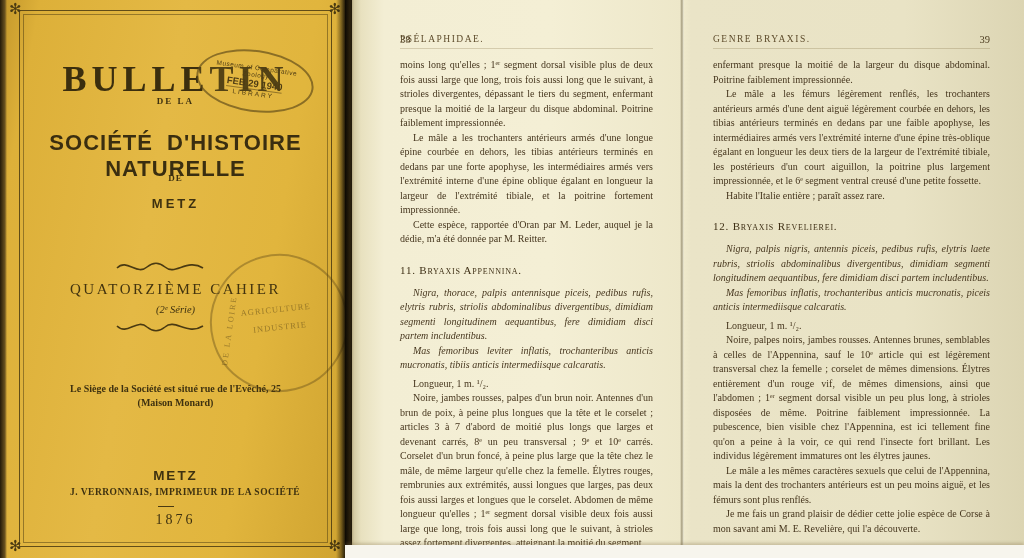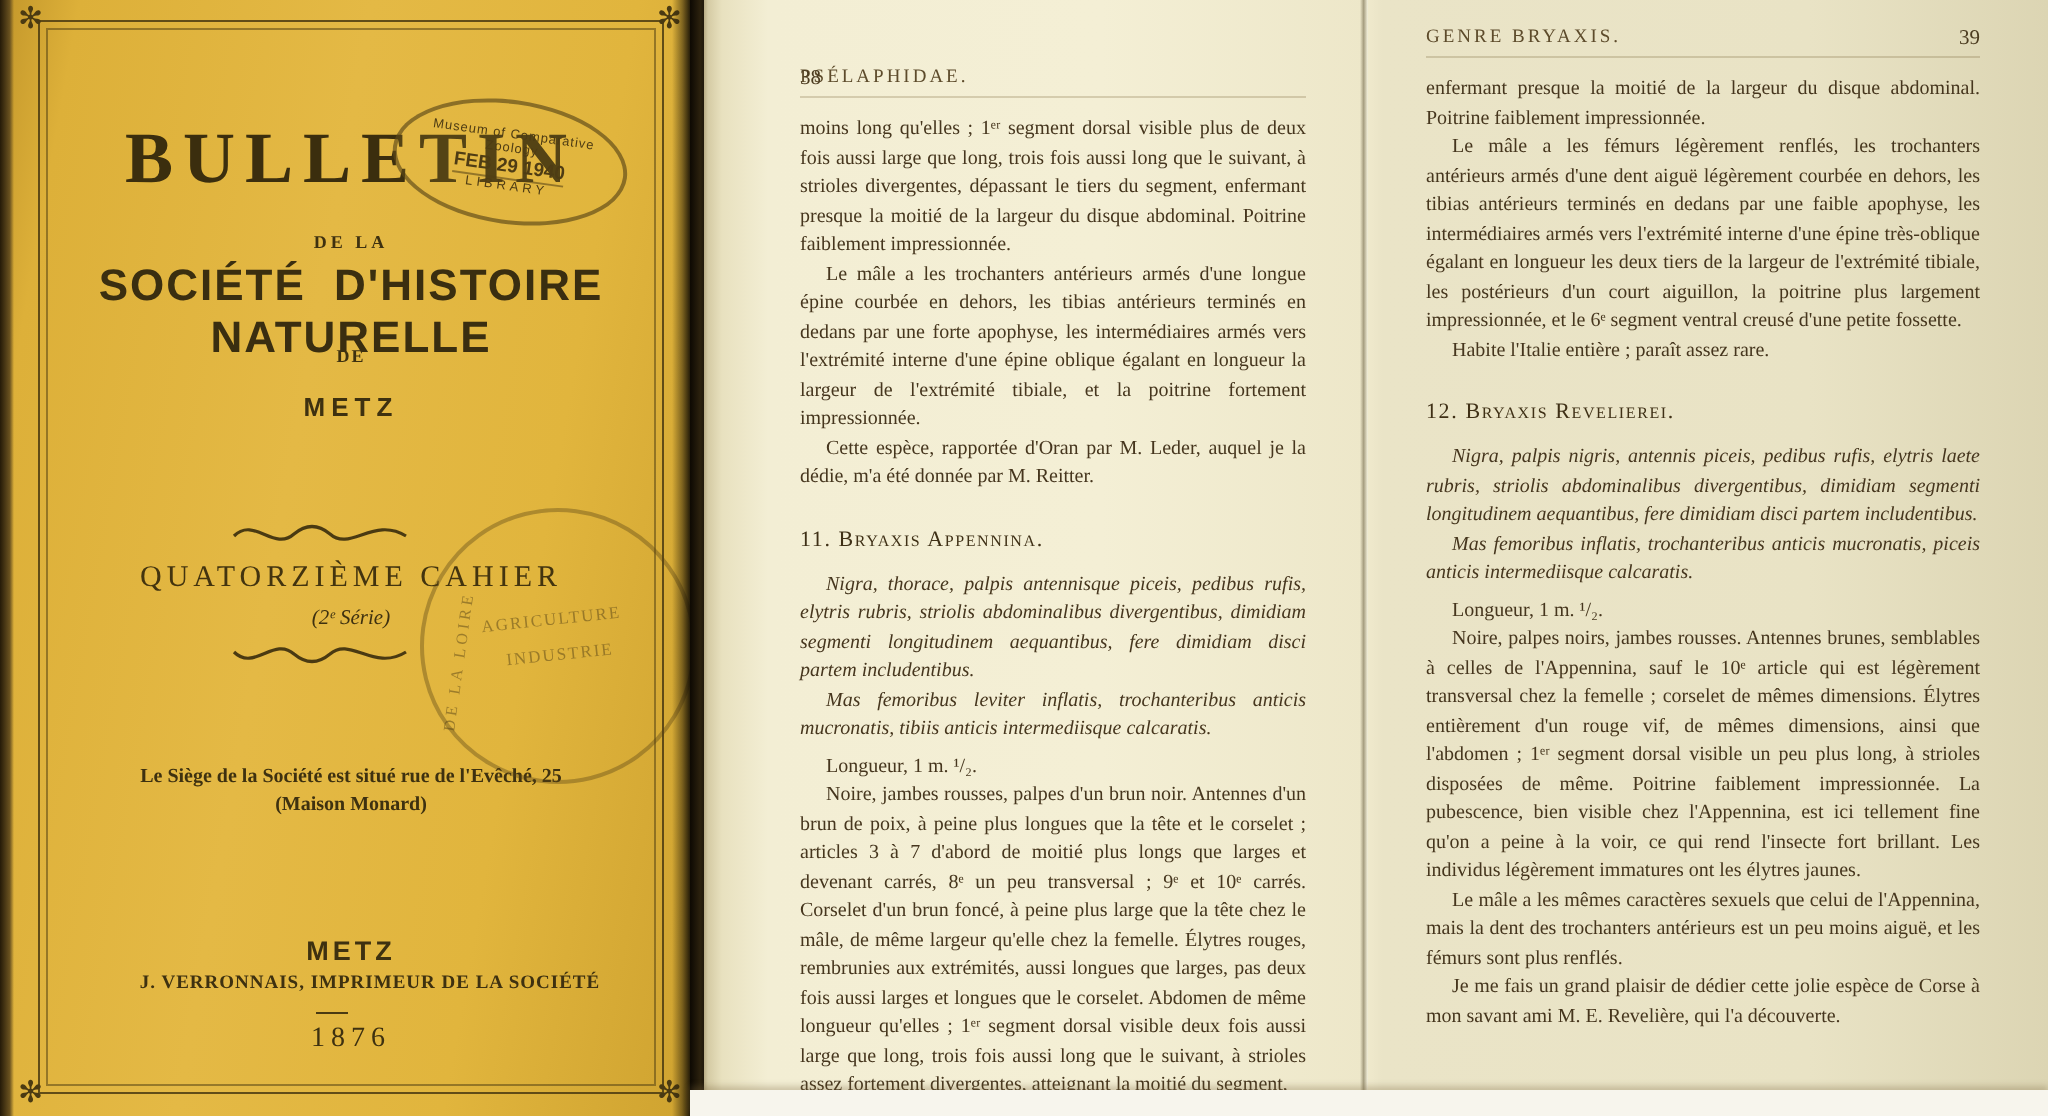--- a/index.html
+++ b/index.html
@@ -12,21 +12,21 @@
   .cover-edge{position:absolute;left:0;top:0;width:7px;height:100%;
     background:linear-gradient(90deg,#241a08 0%,#6b5320 70%,rgba(107,83,32,0) 100%);}
   .cover-frame{position:absolute;left:19px;top:10px;right:13px;bottom:11px;
     border:1.5px solid rgba(74,58,16,.85);}
   .cover-frame::after{content:"";position:absolute;inset:3px;border:1px solid rgba(74,58,16,.5);}
   .orn{position:absolute;color:#4a3a12;font-family:"DejaVu Sans",sans-serif;font-size:15px;line-height:1;z-index:3;}
   .orn.tl{left:9px;top:2px;}  .orn.tr{right:4px;top:2px;}
   .orn.bl{left:9px;bottom:4px;} .orn.br{right:4px;bottom:4px;}
   .cov-line{position:absolute;left:19px;right:13px;text-align:center;color:#3e3110;z-index:2;}
   .cov-title{top:58px;font-size:36px;font-weight:bold;letter-spacing:5px;color:#3b2e0e;}
-  .cov-dela{top:116px;font-size:9px;letter-spacing:2px;font-weight:bold;}
+  .cov-dela{top:96px;font-size:9px;letter-spacing:2px;font-weight:bold;}
   .cov-society{top:130px;font-size:22px;font-weight:bold;font-family:"Liberation Sans","DejaVu Sans",sans-serif;
     letter-spacing:1px;word-spacing:7px;color:#3a2e10;}
   .cov-de{top:173px;font-size:9px;letter-spacing:1px;font-weight:bold;}
   .cov-metz{top:196px;font-size:13px;font-weight:bold;font-family:"Liberation Sans","DejaVu Sans",sans-serif;letter-spacing:3px;}
   .flourish{position:absolute;left:0;right:26px;top:260px;text-align:center;z-index:2;}
   .flourish.f2{top:320px;}
   .cov-cahier{top:281px;font-size:15px;letter-spacing:2.5px;color:#43340f;}
   .cov-serie{top:304px;font-size:10.5px;font-style:italic;}
   .cov-addr1{top:383px;font-size:10px;font-weight:bold;}
   .cov-addr2{top:397px;font-size:10px;font-weight:bold;}
@@ -50,21 +50,21 @@
   .rs-l1{position:absolute;left:0;right:0;top:48px;text-align:center;font-size:8.5px;letter-spacing:1px;transform:rotate(8deg);}
   .rs-l2{position:absolute;left:0;right:0;top:66px;text-align:center;font-size:8.5px;letter-spacing:1px;transform:rotate(8deg);}
 
   
   .page{position:absolute;top:0;height:545px;overflow:hidden;color:#46361e;z-index:1;}
   .p38{left:352px;width:331px;
     background:linear-gradient(90deg,#cfc49c 0px,#e8e1bf 9px,#f3eed4 32px,#f4efd5 60%,#ede7c9 100%);}
   .p39{left:683px;width:341px;
     background:linear-gradient(90deg,#f0eacd 0px,#eae4c7 8px,#e9e3c5 65%,#dcd5b3 100%);}
   .pg-body38{padding:34px 30px 0 48px;}
-  .pg-body39{padding:14px 34px 0 30px;}
+  .pg-body39{padding:34px 34px 0 30px;}
   .pg-head{position:relative;height:14px;margin-bottom:9px;border-bottom:1px solid rgba(120,98,56,.25);}
   .head-title{text-align:left;font-size:9.5px;letter-spacing:1.5px;color:#5d4b2b;}
   .pg-num{position:absolute;top:0;font-size:10.5px;color:#4c3c20;}
   .num-l{left:0;} .num-r{right:0;}
   .par{margin:0;font-size:10px;line-height:14.5px;text-align:justify;text-indent:13px;}
   .first{text-indent:0;}
   .lat{font-style:italic;}
   .sect{margin:17px 0 9px;font-size:11px;font-variant:small-caps;letter-spacing:.8px;text-indent:0;
     line-height:13px;color:#3f3016;}
   .gap-s{margin-top:4px;}

